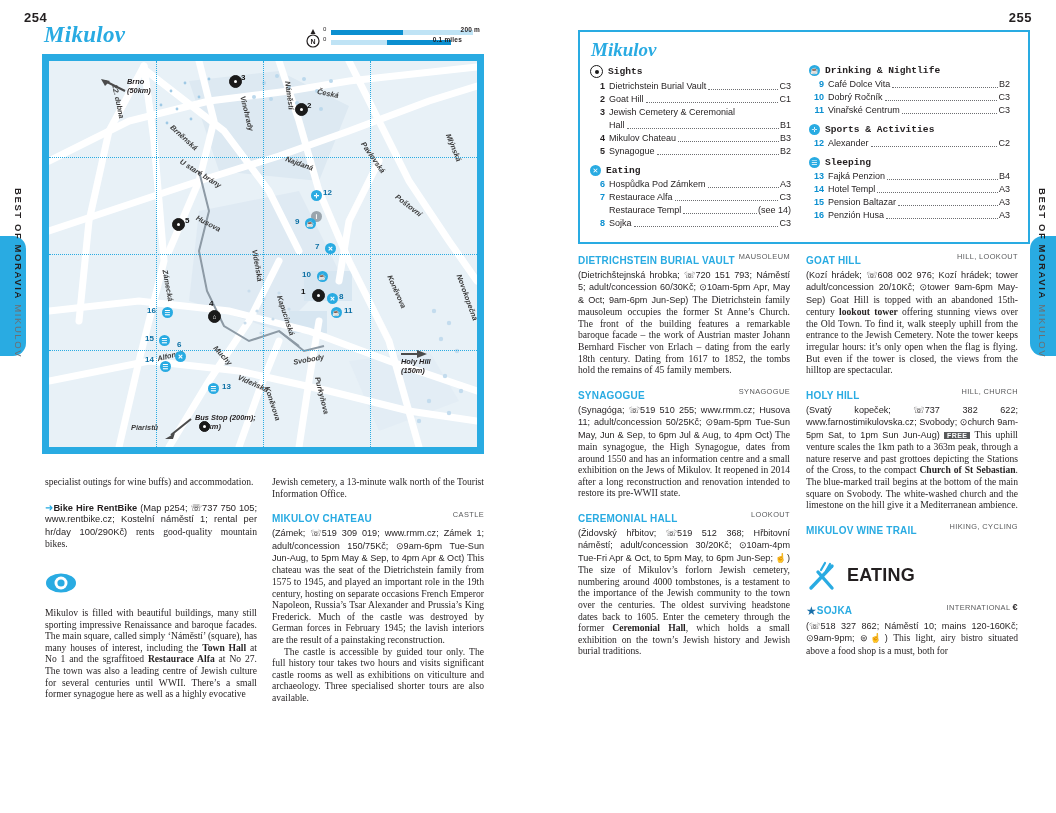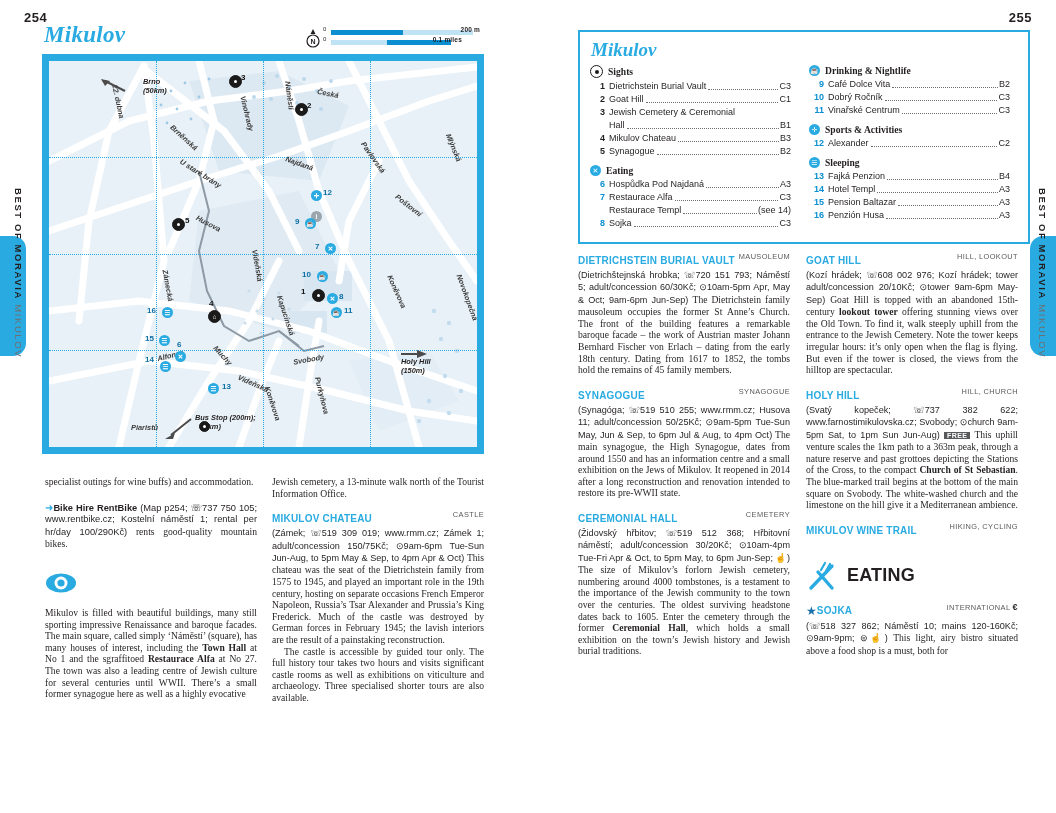--- a/index.html
+++ b/index.html
@@ -100,21 +100,21 @@
   .legend{position:absolute;left:578px;top:30px;width:452px;height:214px;
           border:2px solid #29abe2;box-sizing:border-box;background:#fff;}
   .legend-title{
     font-family:"Liberation Serif",serif;font-weight:bold;font-style:italic;
     font-size:19px;color:#29abe2;margin:7px 0 4px 11px;
   }
   .legend-cols{display:flex;padding:0 10px;gap:18px;}
   .legend-col{width:201px;}
   .lg-group{margin-bottom:7px;}
   .lg-head{display:flex;align-items:center;gap:5px;margin-bottom:2px;}
-  .lg-head-t{font-family:Liberation Serif, serif;font-weight:bold;font-size:9.6px;color:#231f20;}
+  .lg-head-t{font-family:Liberation Mono, monospace;font-weight:bold;font-size:9.6px;color:#231f20;}
   .lg-row{display:flex;font-family:"Liberation Sans",sans-serif;font-size:9px;color:#231f20;line-height:13px;}
   .lg-n{width:15px;text-align:right;color:#0b8fd0;font-weight:bold;flex:none;margin-right:4px;}
   .lg-n.dark{color:#231f20;}
   .lg-name{white-space:nowrap;}
   .lg-dots{flex:1;border-bottom:1.2px dotted #6d6e71;margin:0 1px 3px 2px;min-width:6px;}
   .lg-ref{flex:none;white-space:nowrap;}
   .lg-cont{padding-left:19px;}
 
   .ico{display:inline-flex;align-items:center;justify-content:center;border-radius:50%;}
   .ico-sight{width:11px;height:11px;border:1.6px solid #1a1a1a;}
@@ -266,21 +266,21 @@
         <div class="street" style="left:254px;top:330px;transform:rotate(76deg);">Purkyňova</div>
         <div class="street" style="left:192px;top:200px;transform:rotate(80deg);">Vídeňská</div>
         <div class="street" style="left:330px;top:226px;transform:rotate(66deg);">Koněvova</div>
         <div class="street" style="left:394px;top:232px;transform:rotate(70deg);">Novokopečná</div>
         <div class="street" style="left:108px;top:290px;transform:rotate(-14deg);">Alfonse</div>
         <div class="street" style="left:162px;top:290px;transform:rotate(48deg);">Muchy</div>
         <div class="street" style="left:188px;top:318px;transform:rotate(24deg);">Videňská</div>
         <div class="street" style="left:82px;top:362px;">Piaristů</div>
         <div class="street" style="left:206px;top:338px;transform:rotate(72deg);">Koněvova</div>
 
-        <div class="placelbl" style="left:94px;top:16px;">Brno<br>(50km)</div>
+        <div class="placelbl" style="left:78px;top:16px;">Brno<br>(50km)</div>
         <div class="placelbl" style="left:352px;top:296px;">Holy Hill<br>(150m)</div>
         <div class="placelbl" style="left:146px;top:352px;">Bus Stop (200m);<br>&nbsp;&nbsp;&nbsp;(1km)</div>
         <svg style="position:absolute;left:52px;top:18px;" width="26" height="14">
           <path d="M24 12 L4 2" stroke="#4b4b4b" stroke-width="2"></path>
           <polygon points="0,0 9,2 4,7" fill="#4b4b4b"></polygon>
         </svg>
         <svg style="position:absolute;left:352px;top:288px;" width="26" height="10">
           <path d="M0 5 L18 5" stroke="#4b4b4b" stroke-width="2"></path>
           <polygon points="26,5 16,1 16,9" fill="#4b4b4b"></polygon>
         </svg>
@@ -442,21 +442,21 @@
             </div>
         </div>
 
         <div class="lg-group">
           <div class="lg-head">
             <span class="ico ico-blue">✕</span>
             <span class="lg-head-t">Eating</span>
           </div>
           <div class="lg-row">
               <span class="lg-n">6</span>
-              <span class="lg-name">Hospůdka Pod Najdaná</span>
+              <span class="lg-name">Hospůdka Pod Zámkem</span>
               <span class="lg-dots"></span>
               <span class="lg-ref">A3</span>
             </div>
           <div class="lg-row">
               <span class="lg-n">7</span>
               <span class="lg-name">Restaurace Alfa</span>
               <span class="lg-dots"></span>
               <span class="lg-ref">C3</span>
             </div>
           <div class="lg-row">
@@ -560,21 +560,21 @@
     <div class="listing">
       <div class="lhead">
         <span class="ltype">SYNAGOGUE</span>
         <span class="lname">SYNAGOGUE</span>
       </div>
       <div class="ser"><span class="details">(Synagóga; ☏519 510 255; www.rmm.cz; Husova 11; adult/concession 50/25Kč; ⊙9am-5pm Tue-Sun May, Jun &amp; Sep, to 6pm Jul &amp; Aug, to 4pm Oct) </span><span>The main synagogue, the High Synagogue, dates from around 1550 and has an information centre and a small exhibition on the Jews of Mikulov. It reopened in 2014 after a long reconstruction and renovation intended to restore its pre-WWII state.</span></div>
     </div>
 
     <div class="listing">
       <div class="lhead">
-        <span class="ltype">CEMETERY</span>
+        <span class="ltype">LOOKOUT</span>
         <span class="lname">CEREMONIAL HALL</span>
       </div>
       <div class="ser"><span class="details">(Židovský hřbitov; ☏519 512 368; Hřbitovní náměstí; adult/concession 30/20Kč; ⊙10am-4pm Tue-Fri Apr &amp; Oct, to 5pm May, to 6pm Jun-Sep; ☝) </span><span>The size of Mikulov’s forlorn Jewish cemetery, numbering around 4000 tombstones, is a testament to the importance of the Jewish community to the town over the centuries. The oldest surviving headstone dates back to 1605. Enter the cemetery through the former <b>Ceremonial Hall</b>, which holds a small exhibition on the town’s Jewish history and Jewish burial traditions.</span></div>
     </div>
   </div>
 
   <div class="col" style="left:806px;top:250px;">
     <div class="listing" style="margin-top:0">
       <div class="lhead">
         <span class="ltype">HILL, LOOKOUT</span>

